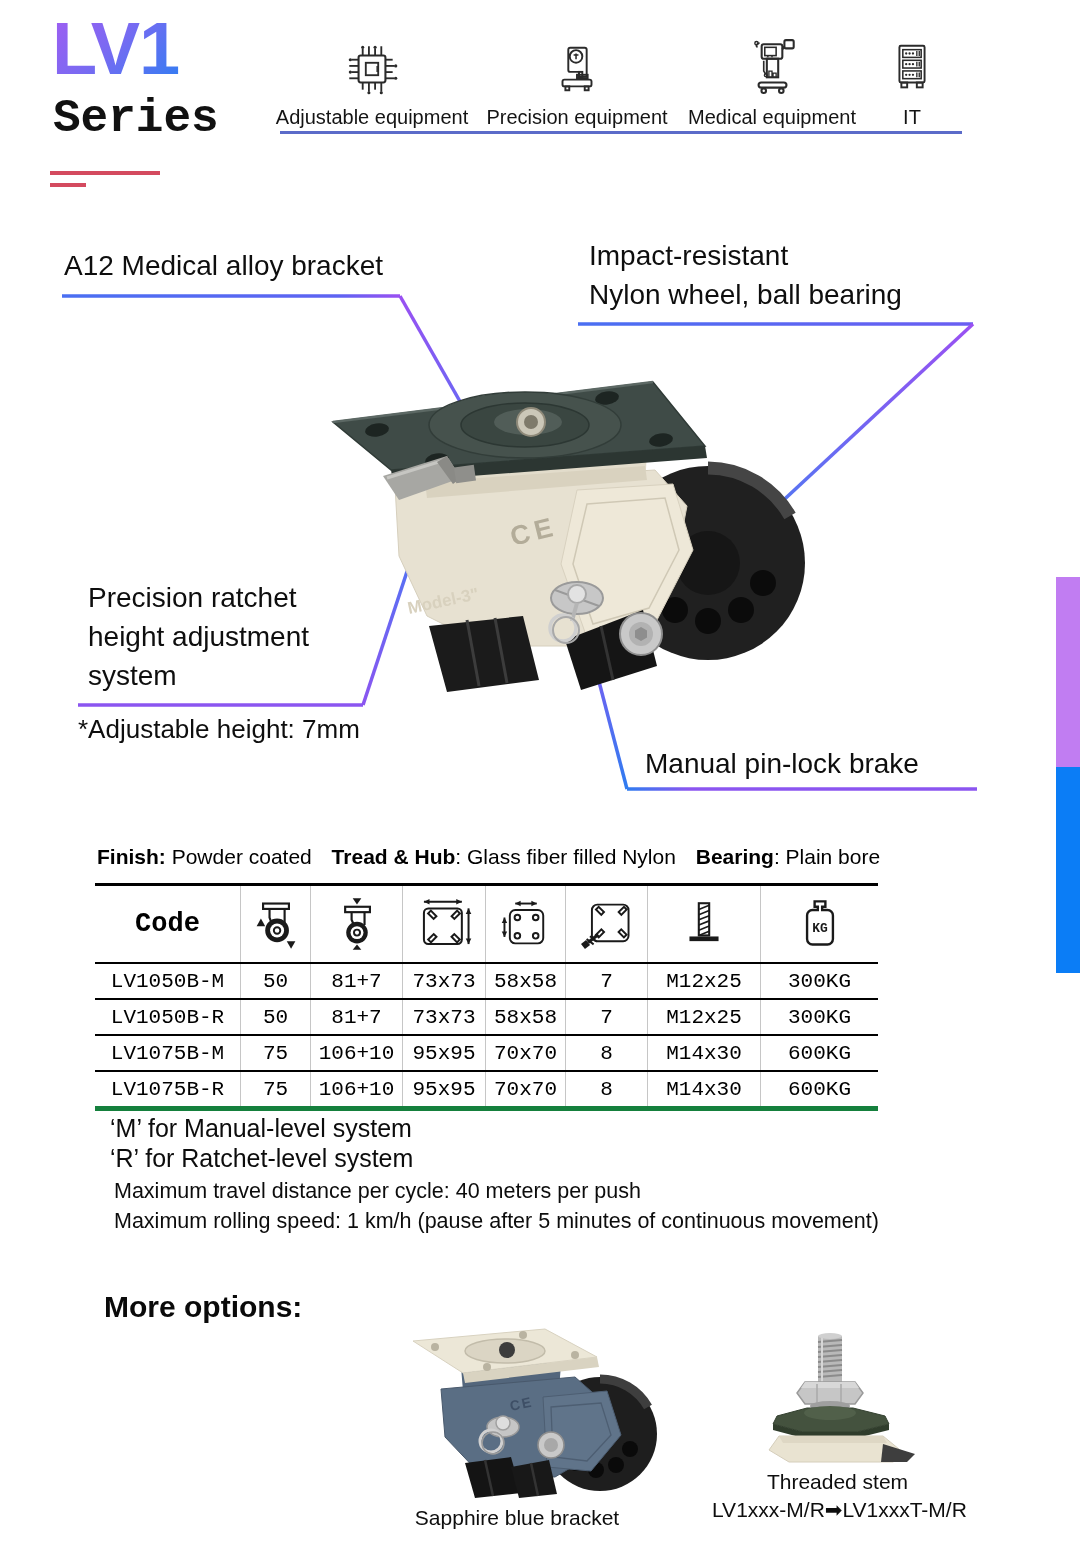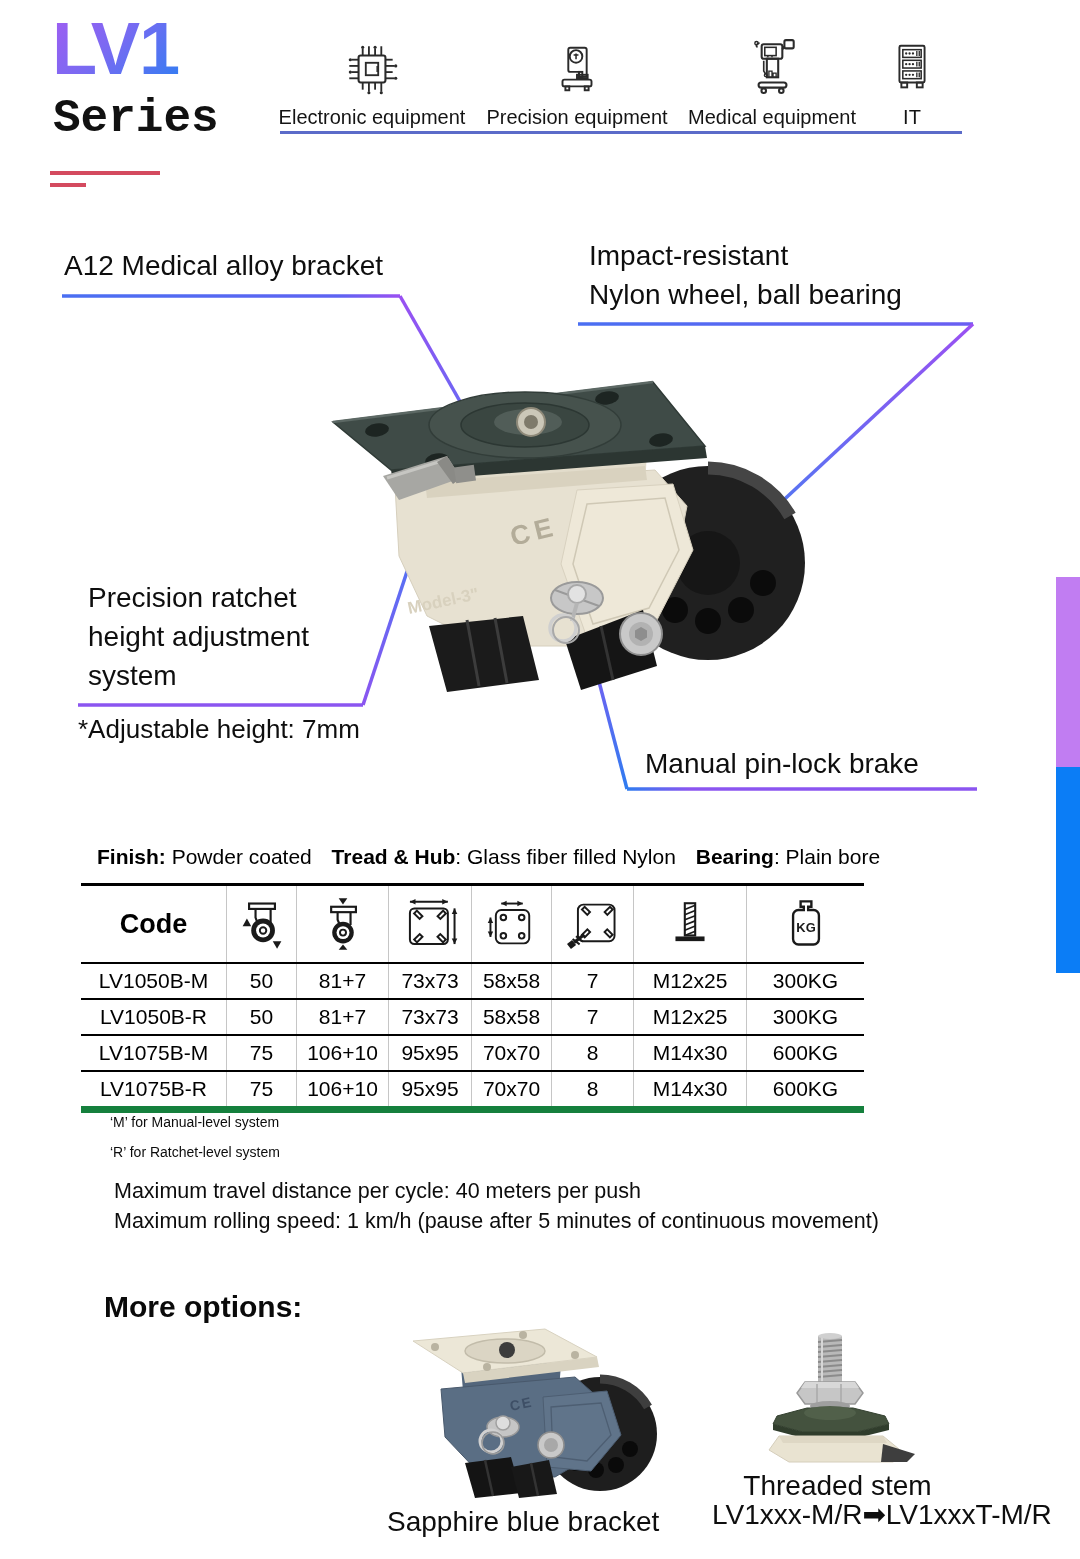--- a/index.html
+++ b/index.html
@@ -27,36 +27,36 @@
   
   .callout { position:absolute; font-size:28px; color:#0e0e0e; line-height:39px; white-space:nowrap; }
   .note-star { position:absolute; font-size:26px; color:#0e0e0e; white-space:nowrap; }
 
   
   .materials { position:absolute; left:97px; top:845px; font-size:21px; color:#000; white-space:nowrap; }
   .materials b { font-weight:700; }
   .materials .gap { display:inline-block; width:14px; }
 
   
-  .spec-table { position:absolute; left:81px; top:883px; width:783px; border-top:3px solid #000; border-bottom:7px solid #15803d; }
+  .spec-table { position:absolute; left:95px; top:883px; width:783px; border-top:3px solid #000; border-bottom:5px solid #15803d;font-family:Liberation Mono, monospace; }
   .t-row { display:flex; align-items:stretch; }
   .t-row.head { height:76px; }
   .t-row.data { height:34px; border-top:2px solid #000; }
   .t-cell { box-sizing:border-box; display:flex; align-items:center; justify-content:center; font-size:21px; color:#000; }
   .t-cell + .t-cell { border-left:1px solid #c6c6c6; }
   .c0{width:145px;} .c1{width:70px;} .c2{width:92px;} .c3{width:83px;}
   .c4{width:80px;} .c5{width:82px;} .c6{width:113px;} .c7{width:118px;}
   .code-head { font-size:27px; font-weight:700; }
 
   
-  .note { position:absolute; font-size:14px; color:#0c0c0c; white-space:nowrap; }
+  .note { position:absolute; font-size:25px; color:#0c0c0c; white-space:nowrap; }
 
   
   .more-heading { position:absolute; left:104px; top:1290px; font-size:30px; font-weight:700; color:#0a0a0a; }
-  .fig-caption { position:absolute; font-size:28px; color:#0e0e0e; text-align:center; white-space:nowrap; }
+  .fig-caption { position:absolute; font-size:21px; color:#0e0e0e; text-align:center; white-space:nowrap; }
 
   
   .bar-purple { position:absolute; left:1056px; top:577px; width:24px; height:190px; background:#c17df2; }
   .bar-blue   { position:absolute; left:1056px; top:767px; width:24px; height:206px; background:#0b7df6; }
 
   svg { display:block; }
 </style>
 </head>
 <body>
 
@@ -96,21 +96,21 @@
             <circle cx="33" cy="9" r="1.5"></circle>
             <circle cx="27" cy="53" r="1.5"></circle>
             <circle cx="39" cy="53" r="1.5"></circle>
           <circle cx="9" cy="21" r="1.5"></circle>
             <circle cx="9" cy="33" r="1.5"></circle>
             <circle cx="53" cy="27" r="1.5"></circle>
             <circle cx="53" cy="39" r="1.5"></circle>
         </g>
       </svg>
     </div>
-    <div class="app-label">Electronic equipment</div>
+    <div class="app-label">Adjustable equipment</div>
   </div>
 
   <div class="app" style="left:487px; width:180px;">
     <div class="app-icon">
       <svg width="58" height="62" viewBox="0 0 60 60" fill="none" stroke="#2b2b2b" stroke-width="2">
         <path d="M23,8 h15 a2,2 0 0 1 2,2 v28 h-8 v-5 h-9 a2,2 0 0 1 -2,-2 v-21 a2,2 0 0 1 2,-2 z"></path>
         <circle cx="29" cy="17" r="6.5"></circle>
         <line x1="29" y1="14" x2="29" y2="20" stroke-width="1.6"></line>
           <line x1="26.5" y1="15.5" x2="31.5" y2="15.5" stroke-width="1.6"></line>
         <rect x="32" y="33" width="3.5" height="6"></rect>

